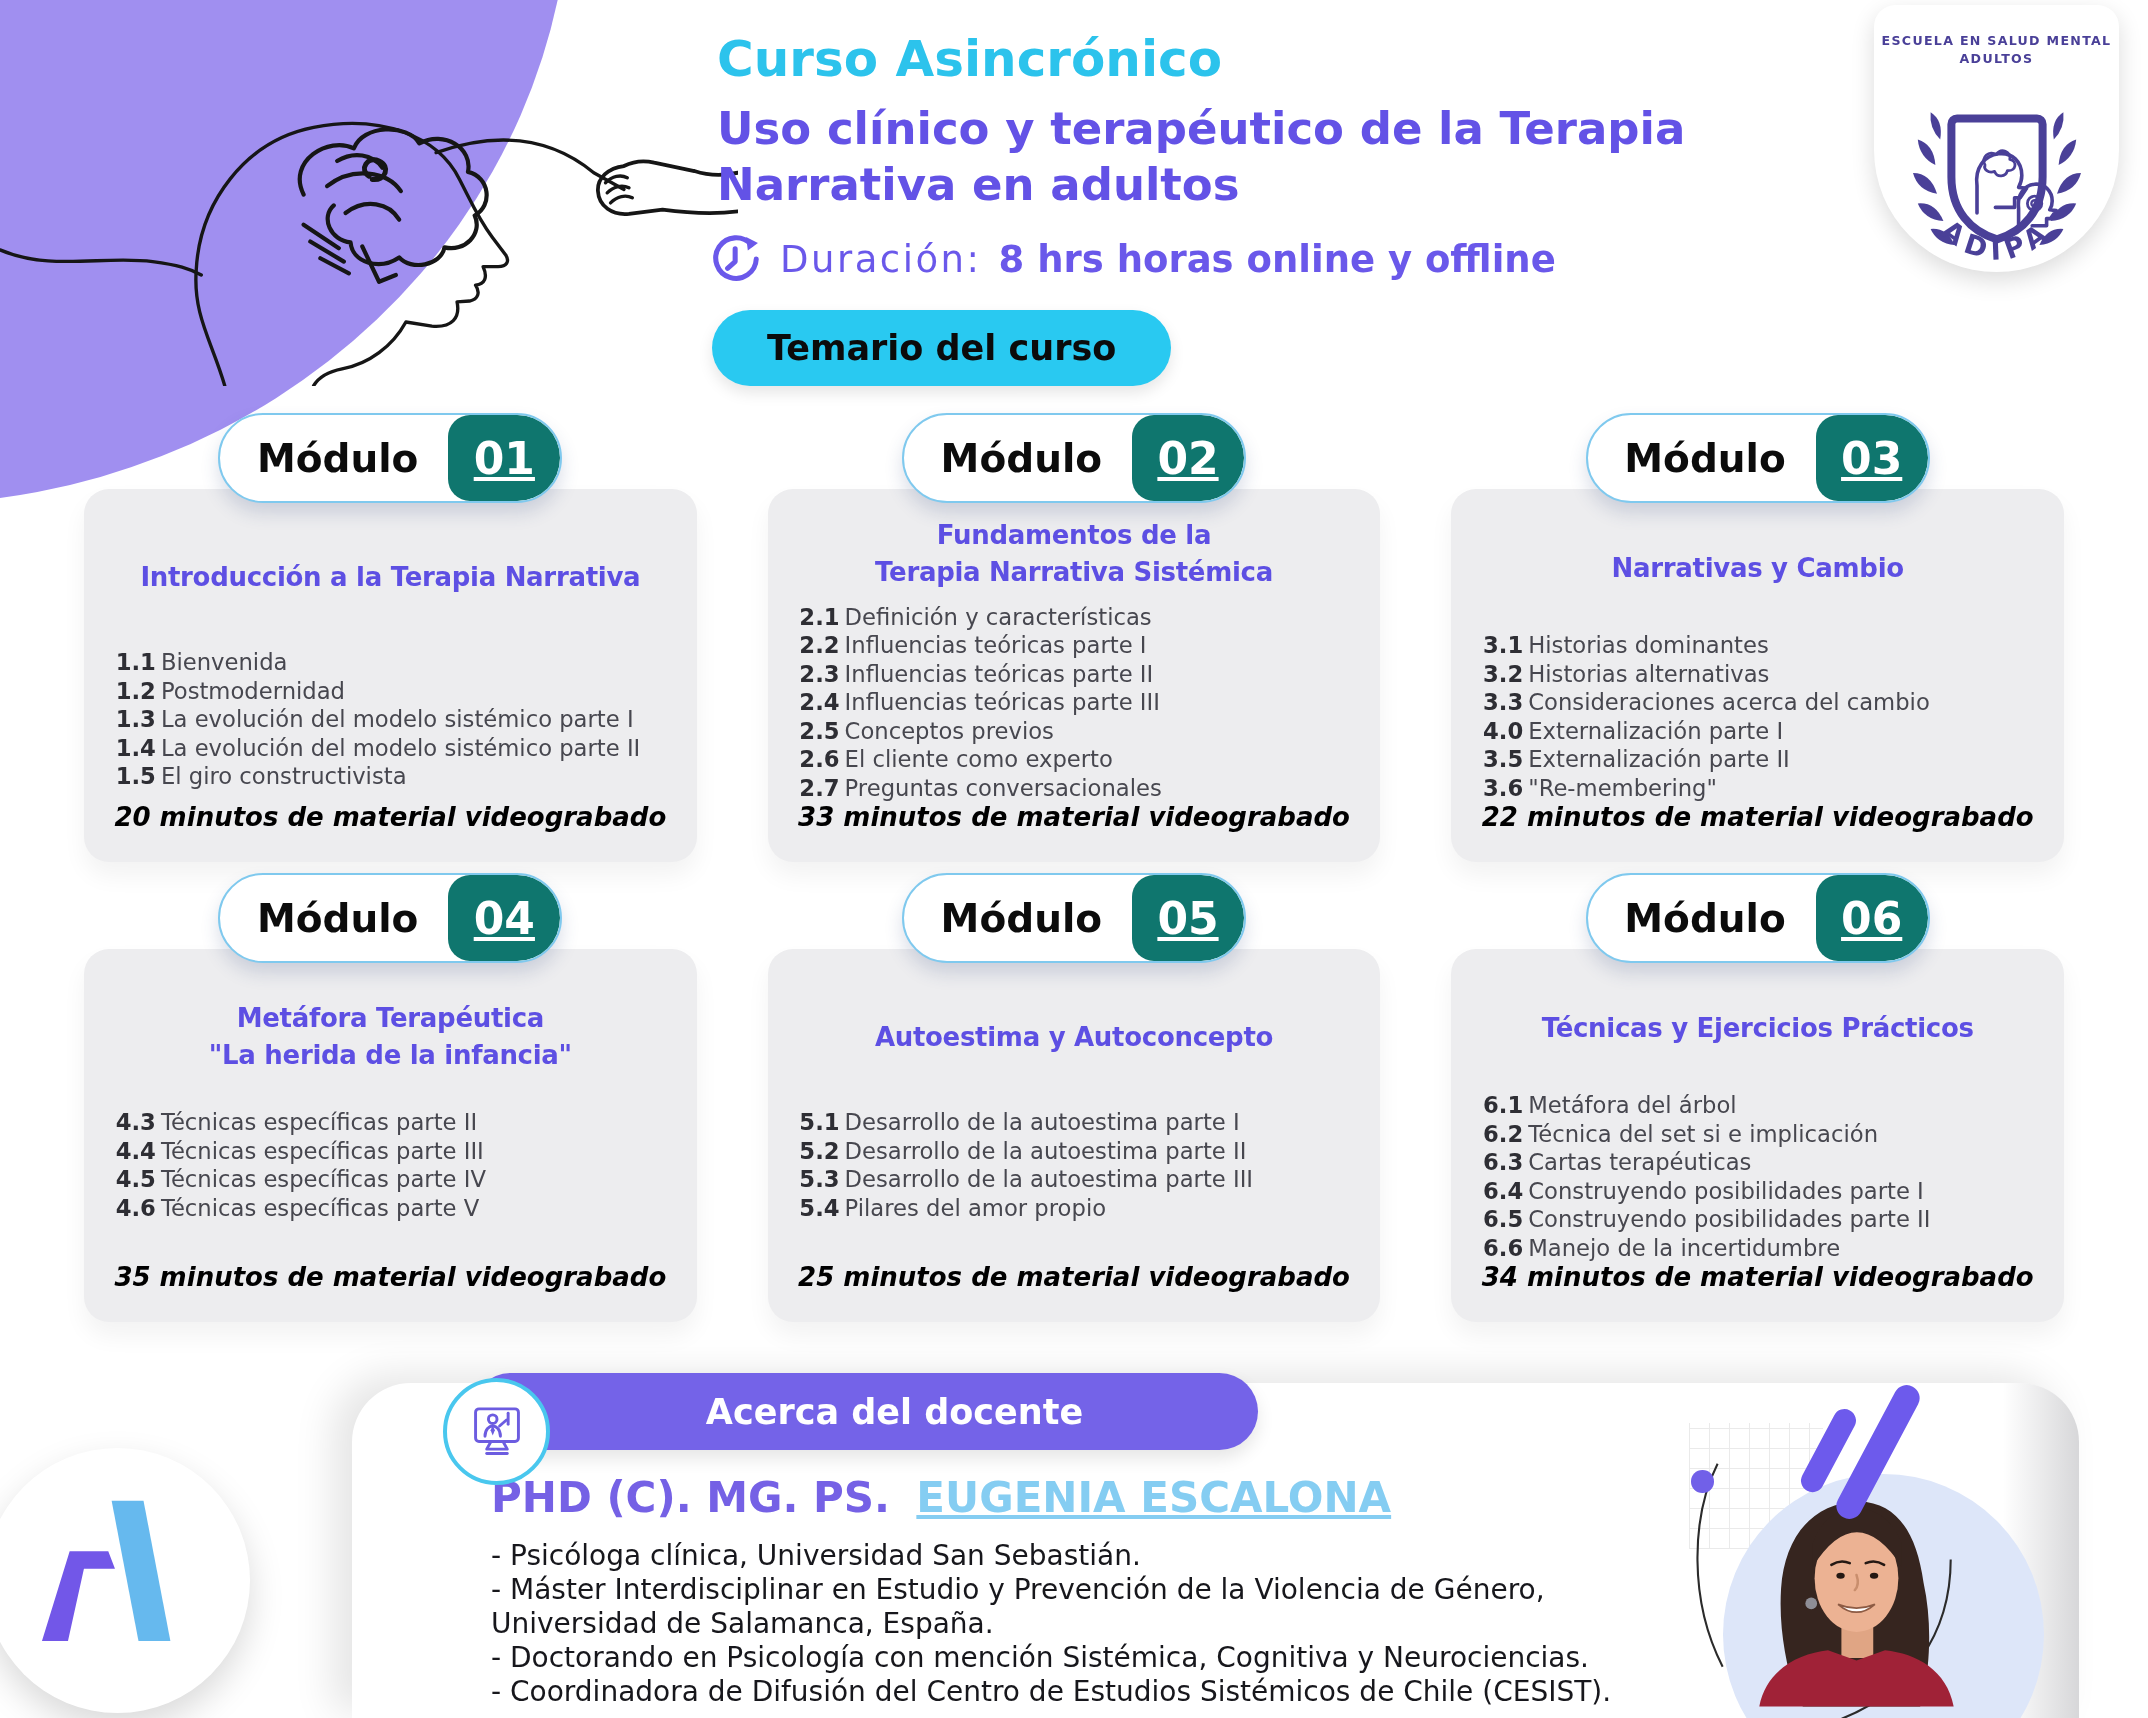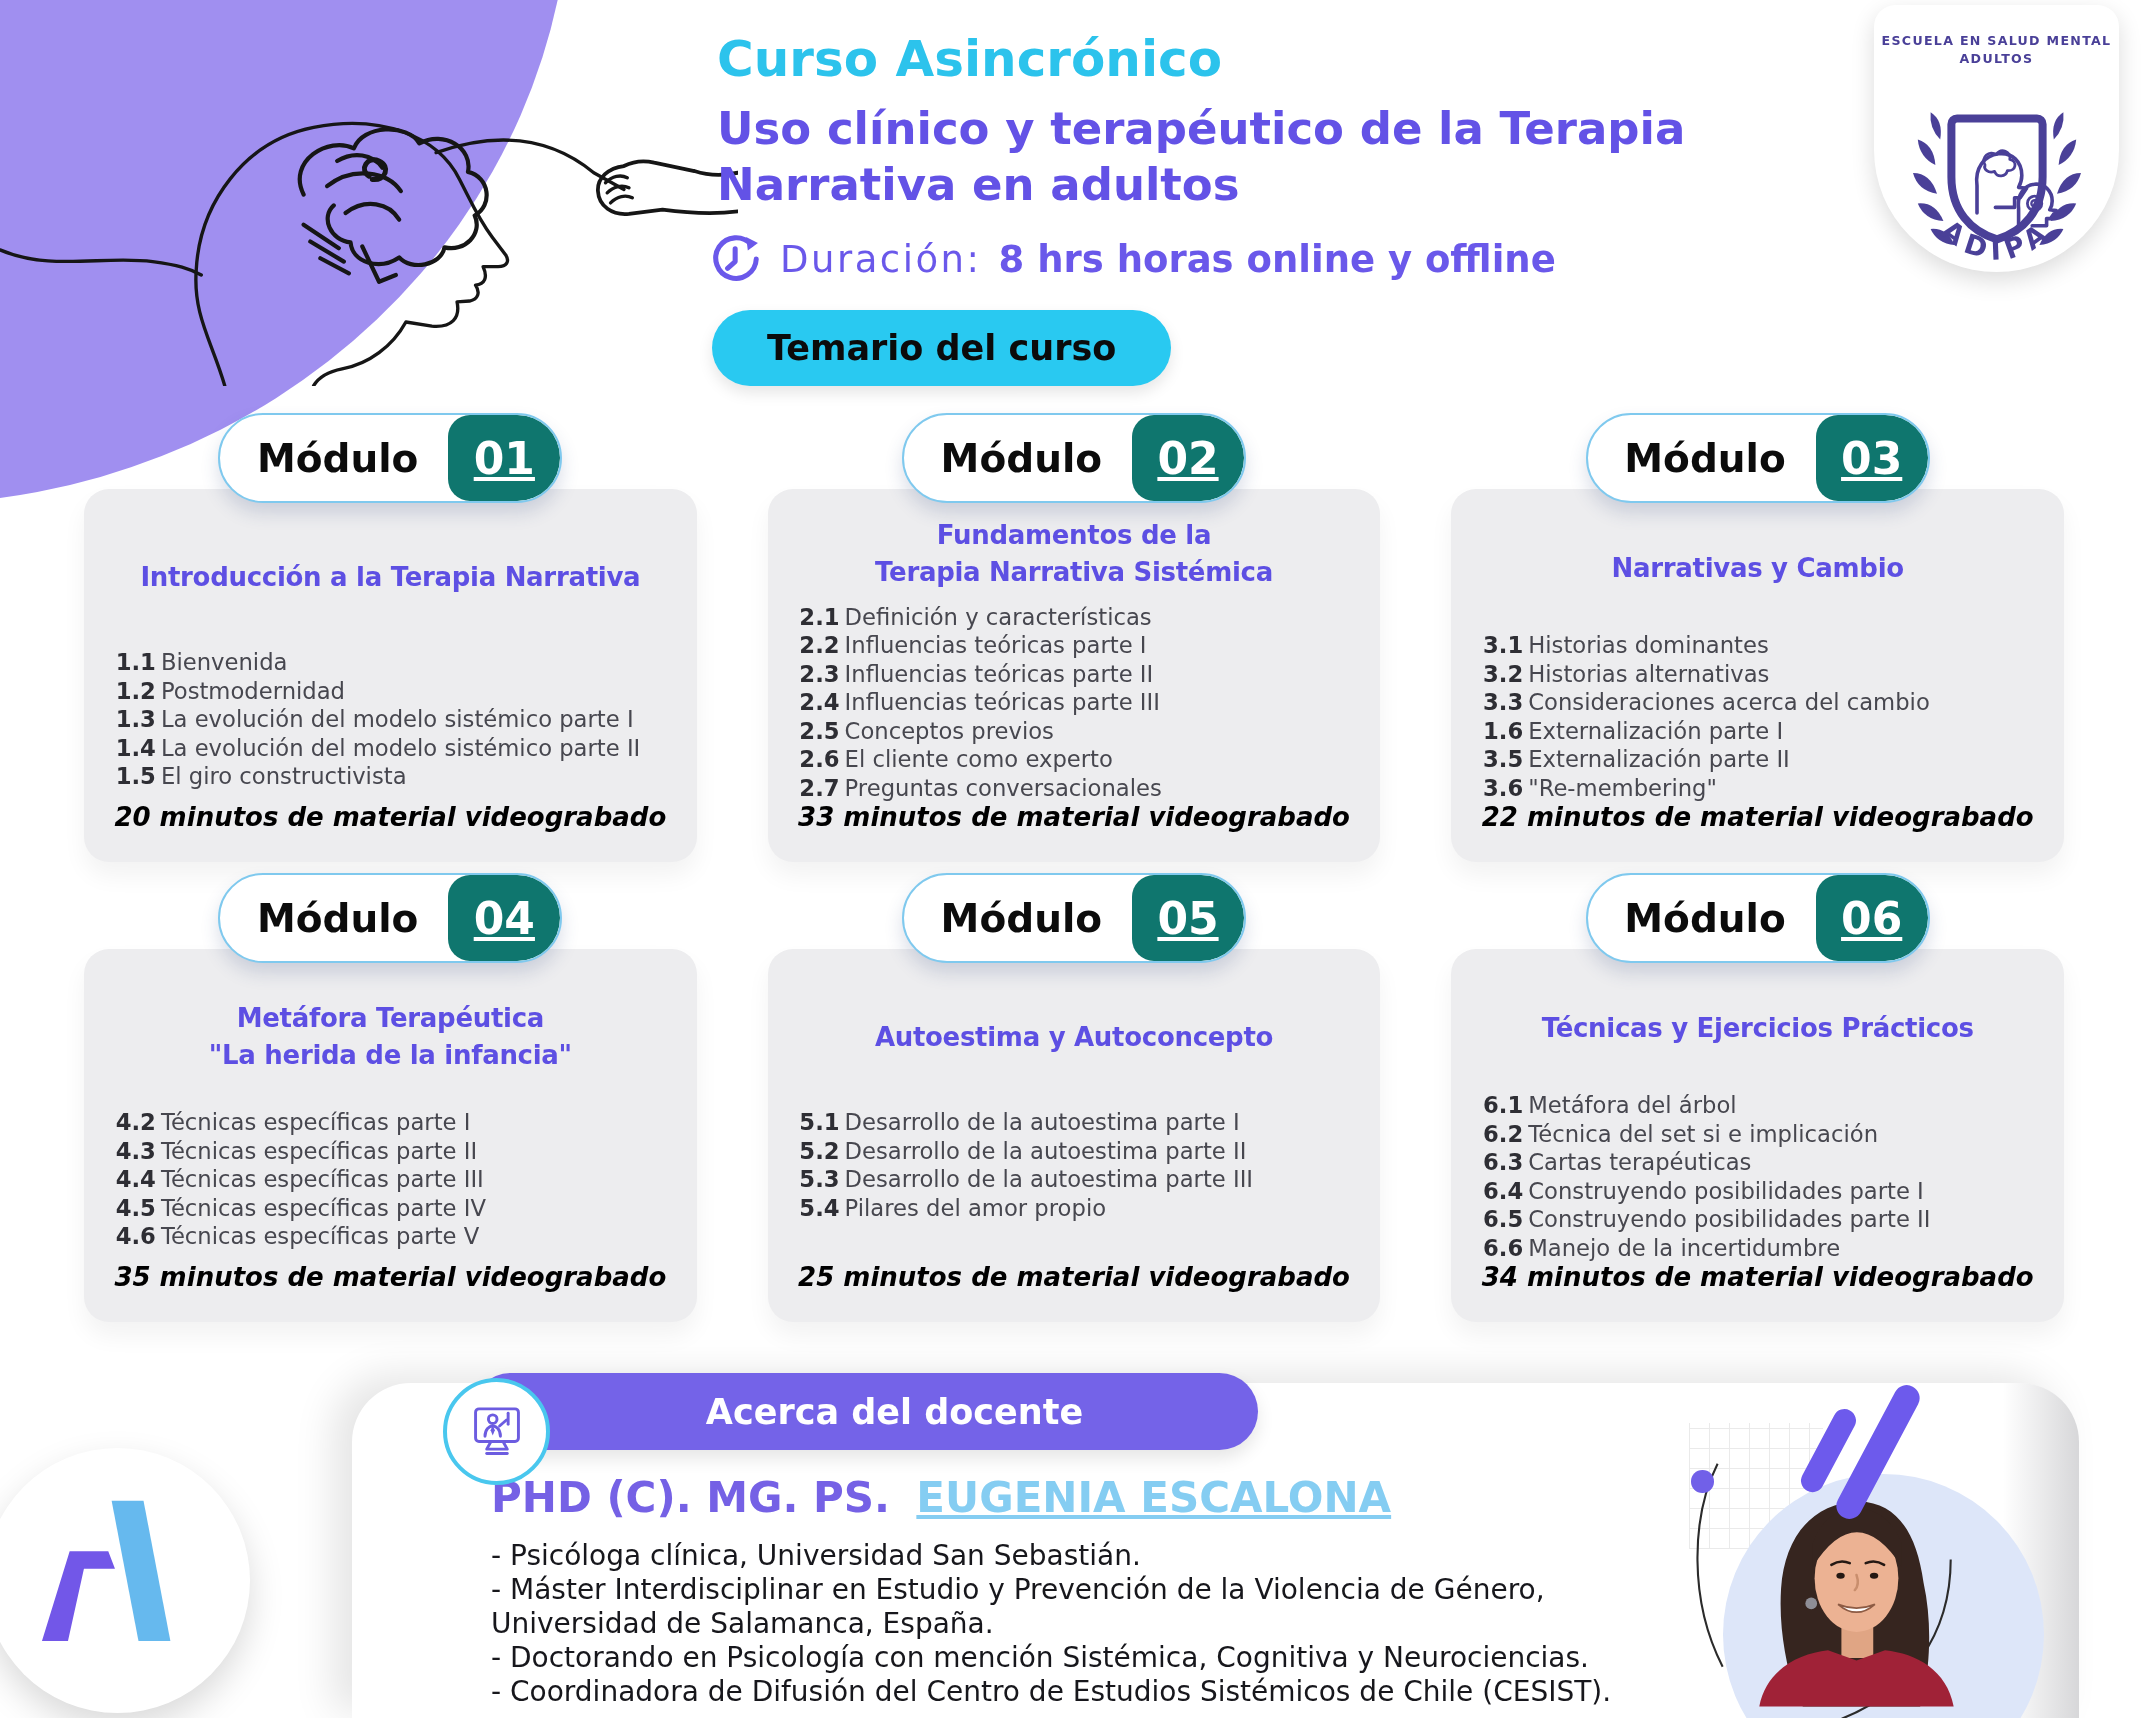--- a/index.html
+++ b/index.html
@@ -215,41 +215,40 @@
       <span class="badge-num">03</span>
     </div>
     <div class="card">
       <div class="mtitle">
           <span>Narrativas y Cambio</span>
         </div>
       <div class="mitems">
           <div class="mitem"><b>3.1</b><span>Historias dominantes</span></div>
           <div class="mitem"><b>3.2</b><span>Historias alternativas</span></div>
           <div class="mitem"><b>3.3</b><span>Consideraciones acerca del cambio</span></div>
-          <div class="mitem"><b>1.6</b><span>Externalización parte I</span></div>
+          <div class="mitem"><b>4.0</b><span>Externalización parte I</span></div>
           <div class="mitem"><b>3.5</b><span>Externalización parte II</span></div>
           <div class="mitem"><b>3.6</b><span>"Re-membering"</span></div>
         </div>
       <div class="mfooter">22 minutos de material videograbado</div>
     </div>
   </section>
 </div>
 <div class="modules-row" id="row2">
   <section class="module">
     <div class="badge">
       <span class="badge-label">Módulo</span>
       <span class="badge-num">04</span>
     </div>
     <div class="card">
       <div class="mtitle">
           <span>Metáfora Terapéutica</span>
           <span>"La herida de la infancia"</span>
         </div>
       <div class="mitems">
-          <div class="mitem"><b>4.2</b><span>Técnicas específicas parte I</span></div>
           <div class="mitem"><b>4.3</b><span>Técnicas específicas parte II</span></div>
           <div class="mitem"><b>4.4</b><span>Técnicas específicas parte III</span></div>
           <div class="mitem"><b>4.5</b><span>Técnicas específicas parte IV</span></div>
           <div class="mitem"><b>4.6</b><span>Técnicas específicas parte V</span></div>
         </div>
       <div class="mfooter">35 minutos de material videograbado</div>
     </div>
   </section>
 
   <section class="module">

